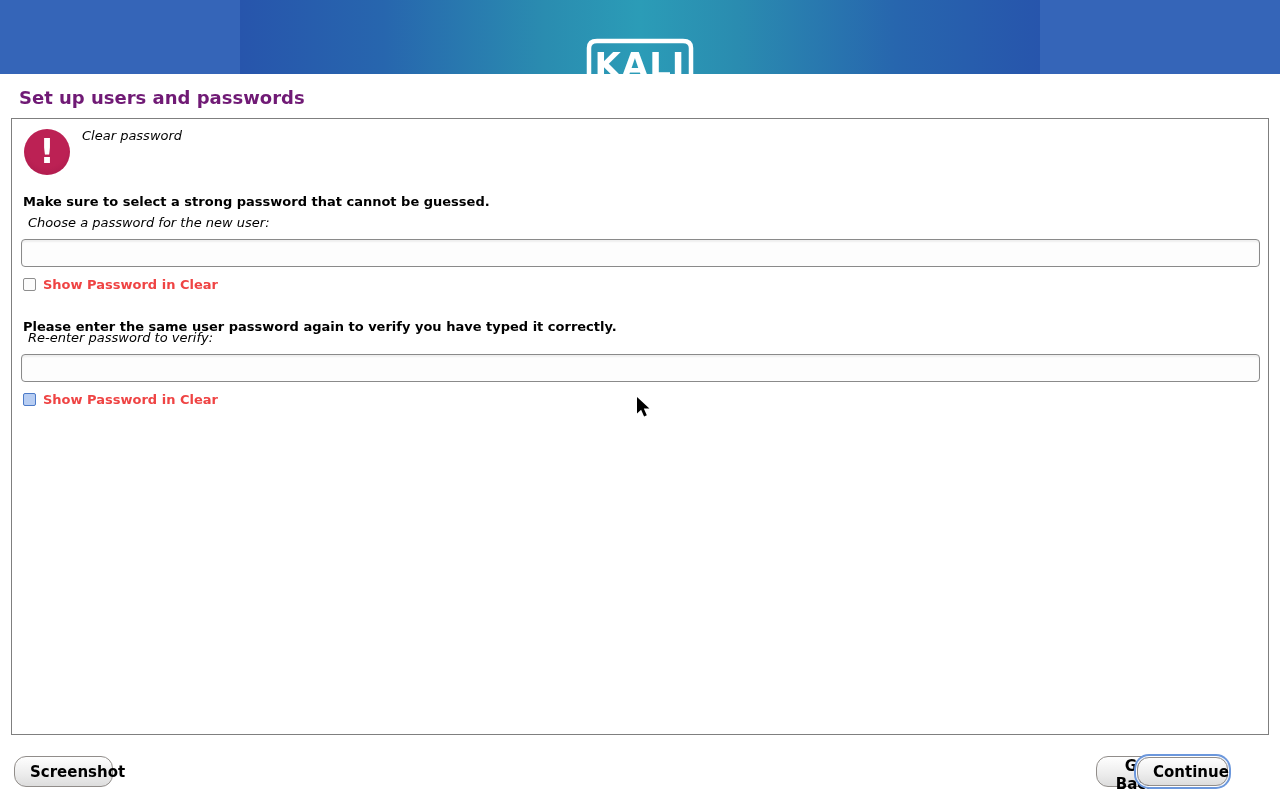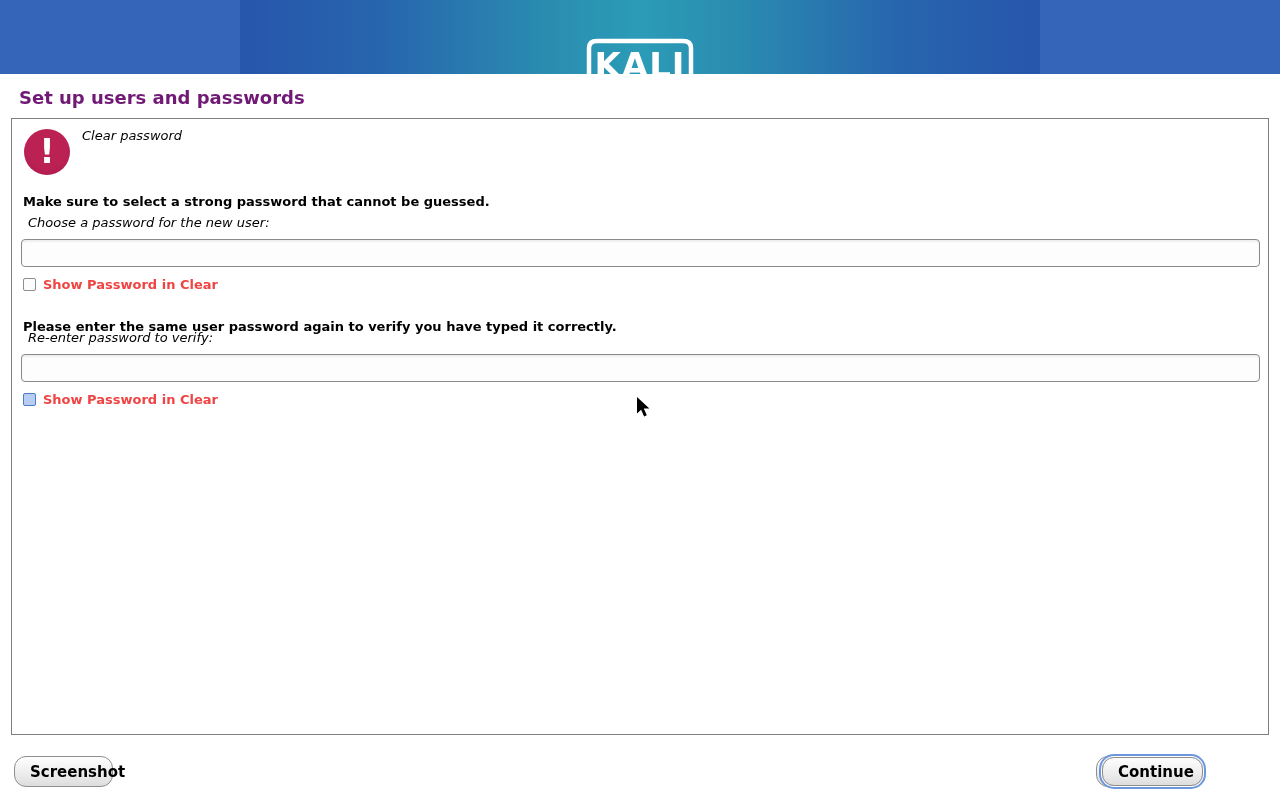--- a/index.html
+++ b/index.html
@@ -137,21 +137,21 @@
     border-radius: 12px;
     background: linear-gradient(#fefefe, #ececec 60%, #dddddd);
     font-family: "DejaVu Sans", "Liberation Sans", sans-serif;
     font-size: 15px; font-weight: bold; color: #000;
     padding: 0 15px;
     cursor: default;
   }
   #btn-screenshot { left: 14px;  top: 756px; width: 99px; }
   #btn-goback     { left: 1096px; top: 756px; width: 80px; }
   #btn-continue   {
-    left: 1102px; top: 757px; width: 101px; height: 29px;
+    left: 1137px; top: 757px; width: 91px; height: 29px;
     box-shadow: 0 0 0 1px #ffffff, 0 0 0 3px #6b97dc;
   }
 
   
   .cursor {
     position: absolute; left: 637px; top: 397px;
     width: 13px; height: 20px;
     pointer-events: none;
   }
 </style>

